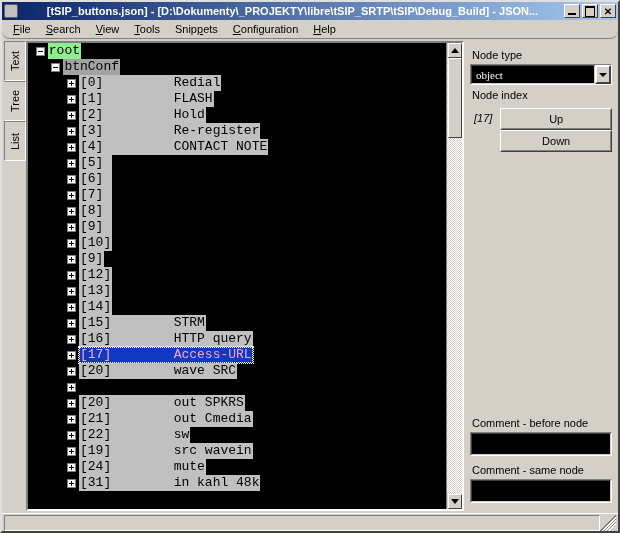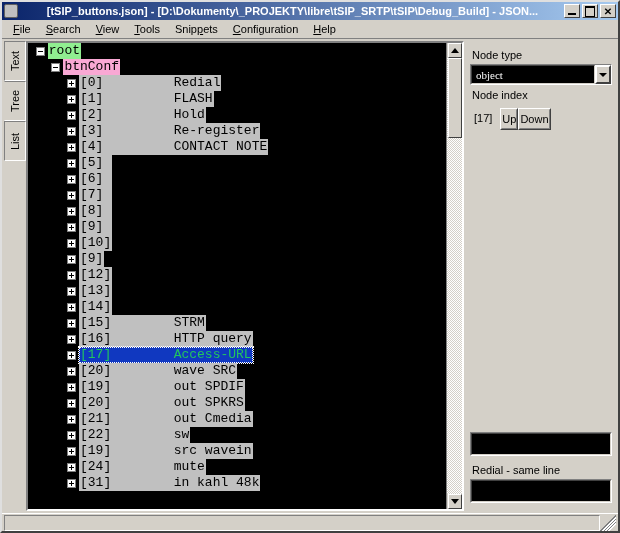--- a/index.html
+++ b/index.html
@@ -44,20 +44,21 @@
     font-size: 9px; color:#000;
   }
   .tb-btn.min::after { content:""; width:8px; height:2px; background:#000; margin-top:6px;}
   .tb-btn.max::after { content:""; width:8px; height:8px; border:1px solid #000; border-top-width:2px;}
   .tb-btn.cls::after { content:"✕"; font-size:10px; font-weight:bold;}
   .menubar {
     height: 19px;
     display:flex; align-items:center;
     padding-left:4px; gap:1px;
     border-bottom:1px solid #808080;
+    border-radius:8px;
   }
   .menubar .item { padding: 2px 7px; }
   .menubar .item u { text-decoration: underline; }
   .body {
     flex:1; display:flex; padding:2px;
     overflow:hidden;
   }
   .side-tabs {
     width: 22px;
     display:flex; flex-direction:column;
@@ -116,42 +117,42 @@
     position:relative; margin:0 3px 0 0; display:inline-block;
     vertical-align: middle;
   }
   .expander::before{content:"";position:absolute;left:1px;right:1px;top:3px;height:1px;background:#000;}
   .expander.plus::after{content:"";position:absolute;top:1px;bottom:1px;left:3px;width:1px;background:#000;}
   .key {
     background:#c0c0c0; padding:0 1px;
     display:inline-block;
   }
   .key.green { background:#90ee90; }
-  .key.cyan { background:#f9a8d4; }
+  .key.cyan { background:#a3a3a3; }
   .row.selected .key, .row.selected .val {
     background:#1038c0 !important; color:#fff;
     border:1px dotted #fff; padding:0; line-height:14px;
   }
   .right-panel {
     width:150px;
     display:flex; flex-direction:column;
     padding:4px;
   }
   .rp-label { margin: 4px 0 3px 2px; font-size:11px; }
   .combo {
     height:21px; display:flex;
     border:1px solid; border-color:#808080 #fff #fff #808080;
     background:#000;
     font-family:Liberation Serif, serif;
   }
   .combo-inner{flex:1;border:1px solid;border-color:#404040 #d4d0c8 #d4d0c8 #404040;color:#fff;padding:1px 4px;font-size:11px;display:flex;align-items:center;}
   .combo-btn{width:16px;background:#d4d0c8;border:2px solid;border-color:#fff #404040 #404040 #fff;display:flex;align-items:center;justify-content:center;}
   .combo-btn::after{content:"";border-left:4px solid transparent;border-right:4px solid transparent;border-top:4px solid #000;}
   .idx-row { display:flex; align-items:flex-start; gap:8px; margin-top:4px;}
-  .idx-btns { display:flex; flex-direction:row; gap:0; flex:1;}
+  .idx-btns { display:flex; flex-direction:column; gap:0; flex:1;}
   .btn {
     height:22px;
     border:1px solid; border-color:#fff #404040 #404040 #fff;
     background:#d4d0c8; font-size:11px;
     display:flex;align-items:center;justify-content:center;
   }
   .btn-inner{border:1px solid;border-color:#d4d0c8 #808080 #808080 #d4d0c8;flex:1;height:100%;display:flex;align-items:center;justify-content:center;}
   .spacer{flex:1;}
   .comment-box{
     height:24px; background:#000;
@@ -222,23 +223,23 @@
             <div class="row"><span class="tree-indent">     </span><span class="expander plus"></span><span class="key">[7] </span></div>
             <div class="row"><span class="tree-indent">     </span><span class="expander plus"></span><span class="key">[8] </span></div>
             <div class="row"><span class="tree-indent">     </span><span class="expander plus"></span><span class="key">[9] </span></div>
             <div class="row"><span class="tree-indent">     </span><span class="expander plus"></span><span class="key">[10]</span></div>
             <div class="row"><span class="tree-indent">     </span><span class="expander plus"></span><span class="key">[9]</span></div>
             <div class="row"><span class="tree-indent">     </span><span class="expander plus"></span><span class="key">[12]</span></div>
             <div class="row"><span class="tree-indent">     </span><span class="expander plus"></span><span class="key">[13]</span></div>
             <div class="row"><span class="tree-indent">     </span><span class="expander plus"></span><span class="key">[14]</span></div>
             <div class="row"><span class="tree-indent">     </span><span class="expander plus"></span><span class="key">[15]        STRM</span></div>
             <div class="row"><span class="tree-indent">     </span><span class="expander plus"></span><span class="key">[16]        HTTP query</span></div>
-            <div class="row selected"><span class="tree-indent">     </span><span class="expander plus"></span><span class="key" style="background: rgb(16, 56, 192); color: #22c55e; outline: rgb(255, 255, 255) dotted 1px;">[17]        Access-URL</span></div>
+            <div class="row selected"><span class="tree-indent">     </span><span class="expander plus"></span><span class="key" style="background: rgb(16, 56, 192); color: #f9a8d4; outline: rgb(255, 255, 255) dotted 1px;">[17]        Access-URL</span></div>
             <div class="row"><span class="tree-indent">     </span><span class="expander plus"></span><span class="key">[20]        wave SRC</span></div>
-            <div class="row"><span class="tree-indent">     </span><span class="expander plus"></span><span class="key">[19]        out SPDIF</span></div>
+            <div class="row"><span class="tree-indent">     </span><span class="expander plus"></span></div>
             <div class="row"><span class="tree-indent">     </span><span class="expander plus"></span><span class="key">[20]        out SPKRS</span></div>
             <div class="row"><span class="tree-indent">     </span><span class="expander plus"></span><span class="key">[21]        out Cmedia</span></div>
             <div class="row"><span class="tree-indent">     </span><span class="expander plus"></span><span class="key">[22]        sw</span></div>
             <div class="row"><span class="tree-indent">     </span><span class="expander plus"></span><span class="key">[19]        src wavein</span></div>
             <div class="row"><span class="tree-indent">     </span><span class="expander plus"></span><span class="key">[24]        mute</span></div>
             <div class="row"><span class="tree-indent">     </span><span class="expander plus"></span><span class="key">[31]        in kahl 48k</span></div>
           </div>
       </div>
       <div class="scroll-v">
         <div class="sb-btn up"></div>
@@ -250,35 +251,36 @@
     </div>
 
     <div class="right-panel">
       <div class="rp-label">Node type</div>
       <div class="combo">
         <div class="combo-inner">object</div>
         <div class="combo-btn"></div>
       </div>
       <div class="rp-label">Node index</div>
       <div class="idx-row">
-        <div style="padding:4px 0 0 4px;">[17]</div>
+        <div style="padding:4px 0 0 4px;font-style:italic;">[17]</div>
         <div class="idx-btns">
           <div class="btn">
               <div class="btn-inner">Up</div>
             </div>
           <div class="btn">
               <div class="btn-inner">Down</div>
             </div>
         </div>
       </div>
       <div class="spacer"></div>
+      <div class="rp-label">Comment - before node</div>
       <div class="comment-box">
           <div class="comment-box-inner"></div>
         </div>
-      <div class="rp-label">Redial - same line</div>
+      <div class="rp-label">Comment - same node</div>
       <div class="comment-box">
           <div class="comment-box-inner"></div>
         </div>
     </div>
   </div>
 
   <div class="statusbar">
     <div class="status-cell"></div>
     <div class="resize-grip"></div>
   </div>

